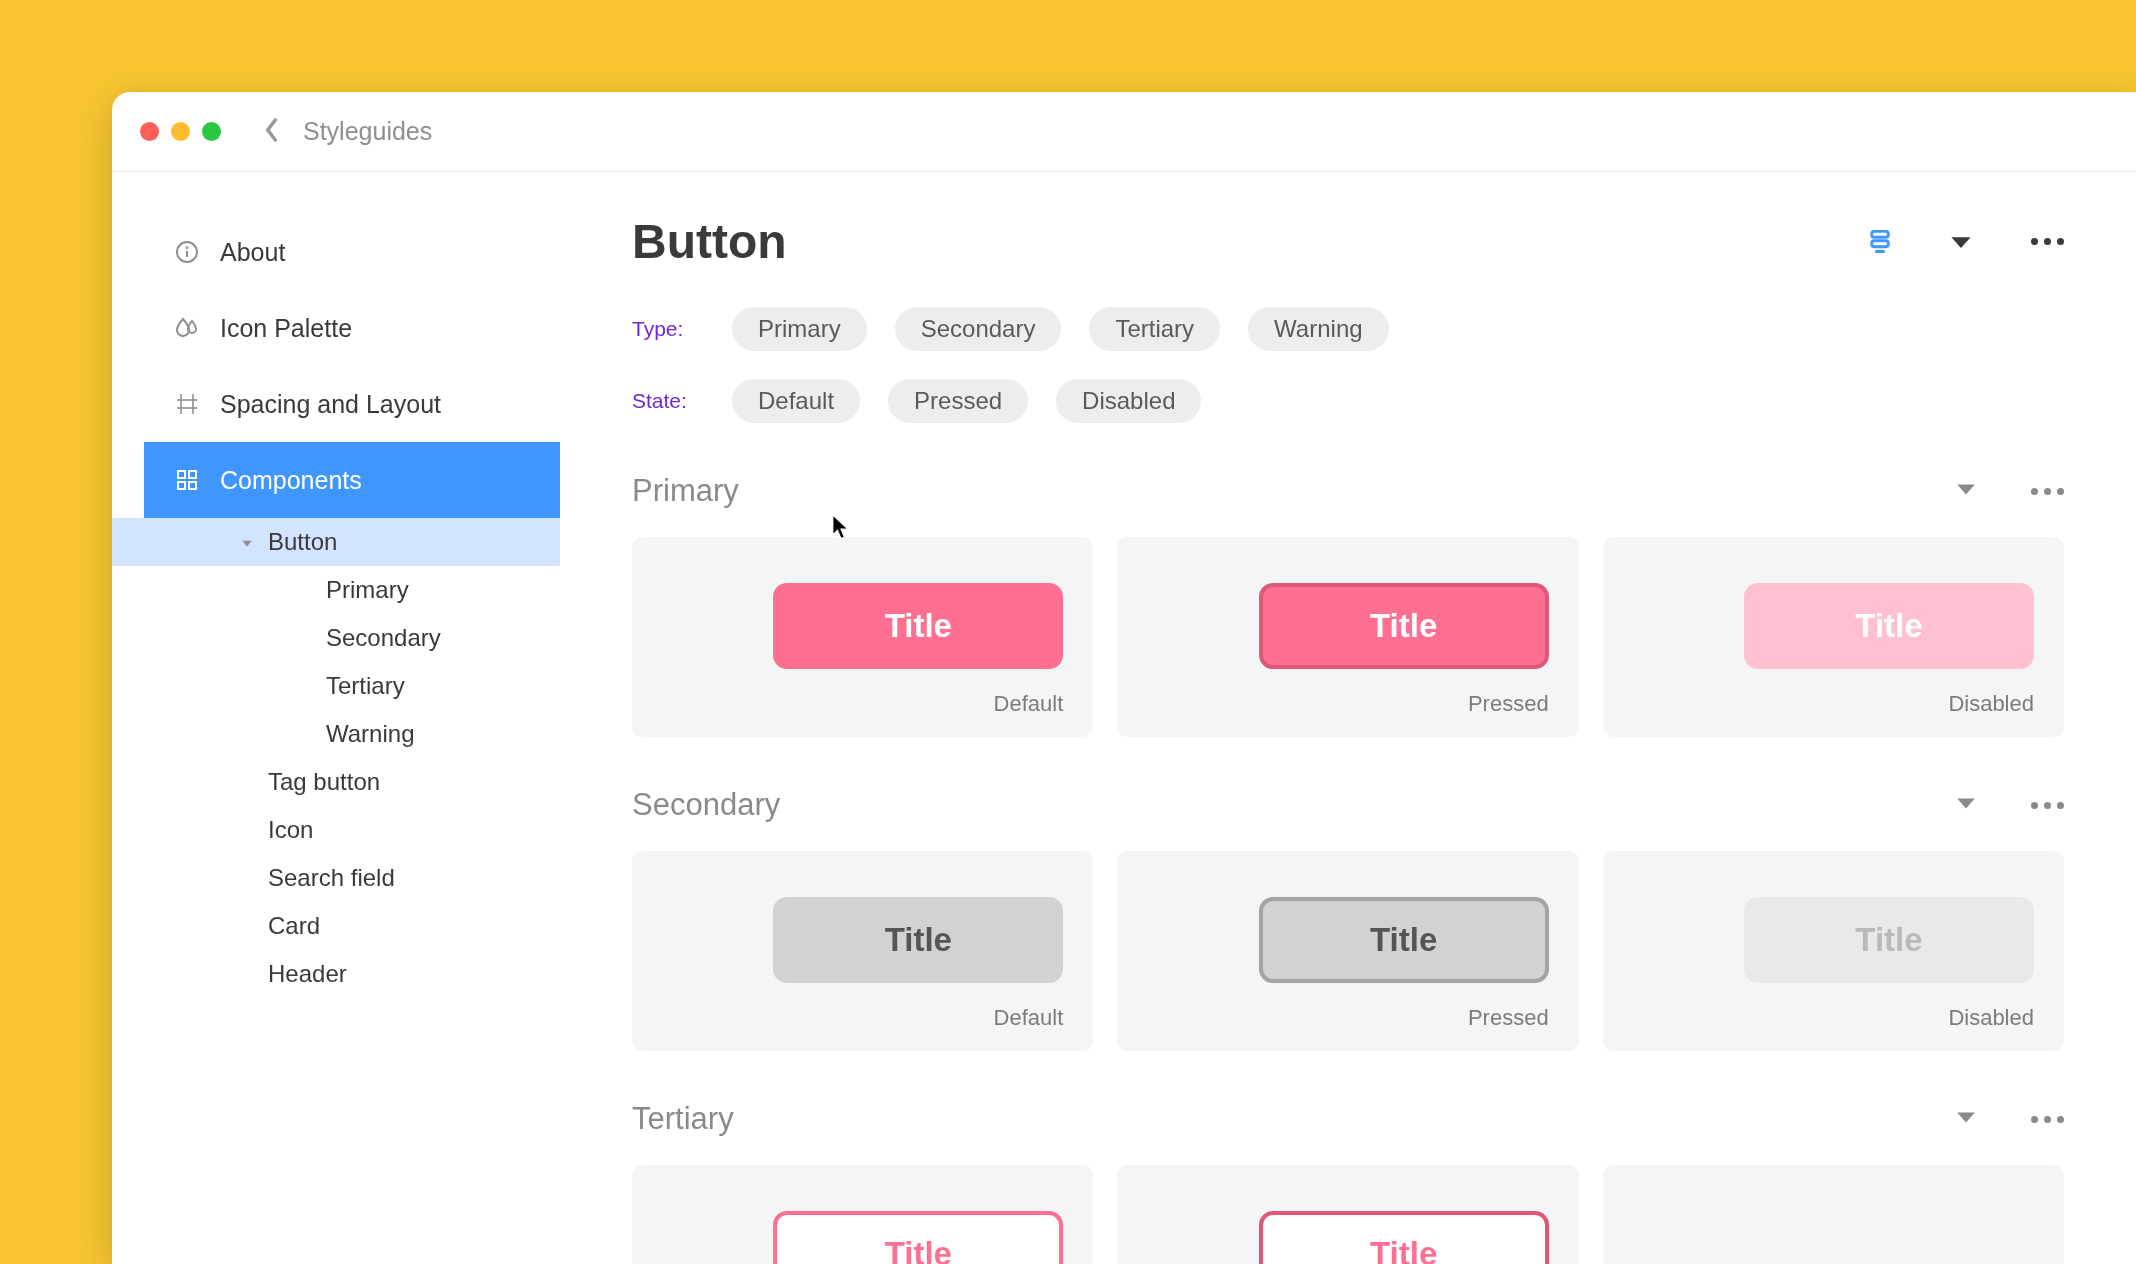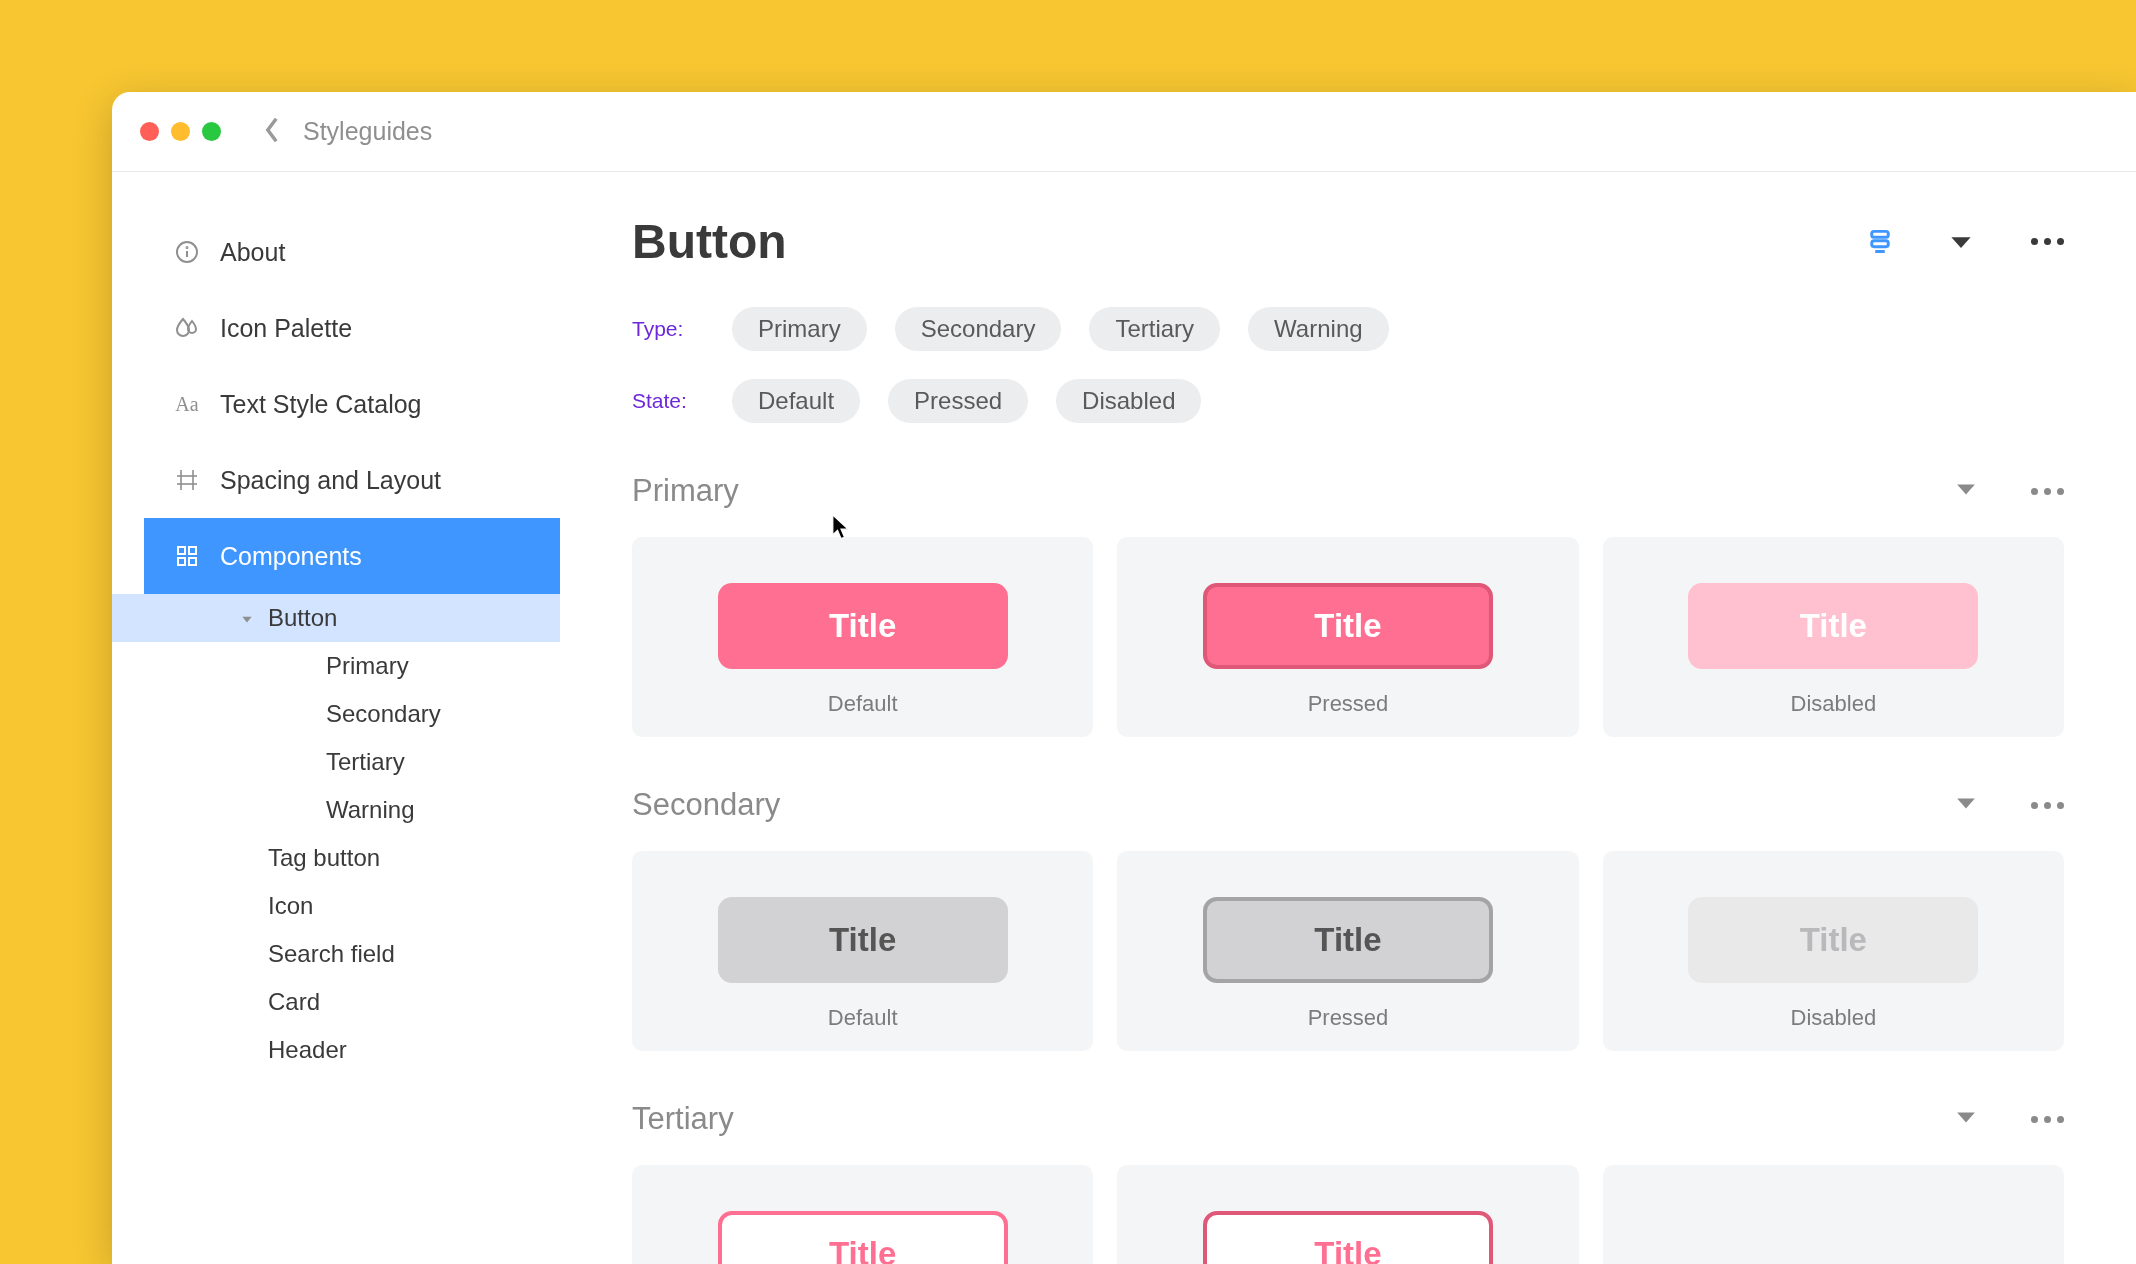--- a/index.html
+++ b/index.html
@@ -176,21 +176,21 @@
     display: flex;
     gap: 24px;
   }
   .card {
     flex: 1;
     background: #f4f5f6;
     border-radius: 10px;
     padding: 46px 30px 20px 30px;
     display: flex;
     flex-direction: column;
-    align-items: center;
+    align-items: flex-end;
     gap: 22px;
     min-width: 0;
   }
   .sample-btn {
     width: 290px;
     height: 86px;
     border-radius: 14px;
     display: flex;
     align-items: center;
     justify-content: center;
@@ -266,24 +266,20 @@
       <div class="nav-item">
         <span class="nav-icon">
           <svg viewBox="0 0 24 24" width="24" height="24" fill="none" stroke="currentColor" stroke-width="2">
               <path d="M8 2 C8 2 2 9 2 13 a6 6 0 0 0 12 0 C14 9 8 2 8 2 Z" transform="translate(0,1)"></path>
               <path d="M18 5 C18 5 14 10 14 13 a4 4 0 0 0 8 0 C22 10 18 5 18 5 Z" transform="translate(-1,0)"></path>
             </svg>
         </span>
         <span>Icon Palette</span>
       </div>
 
-      <div class="nav-item">
-        <span class="nav-icon" style="font-family: Georgia, serif; font-size:20px; color:#8f8f8f;">Aa</span>
-        <span>Text Style Catalog</span>
-      </div>
 
       <div class="nav-item">
         <span class="nav-icon">
           <svg viewBox="0 0 24 24" width="24" height="24" fill="none" stroke="currentColor" stroke-width="1.6">
               <line x1="6" y1="2" x2="6" y2="22"></line>
               <line x1="18" y1="2" x2="18" y2="22"></line>
               <line x1="2" y1="8" x2="22" y2="8"></line>
               <line x1="2" y1="16" x2="22" y2="16"></line>
             </svg>
         </span>

